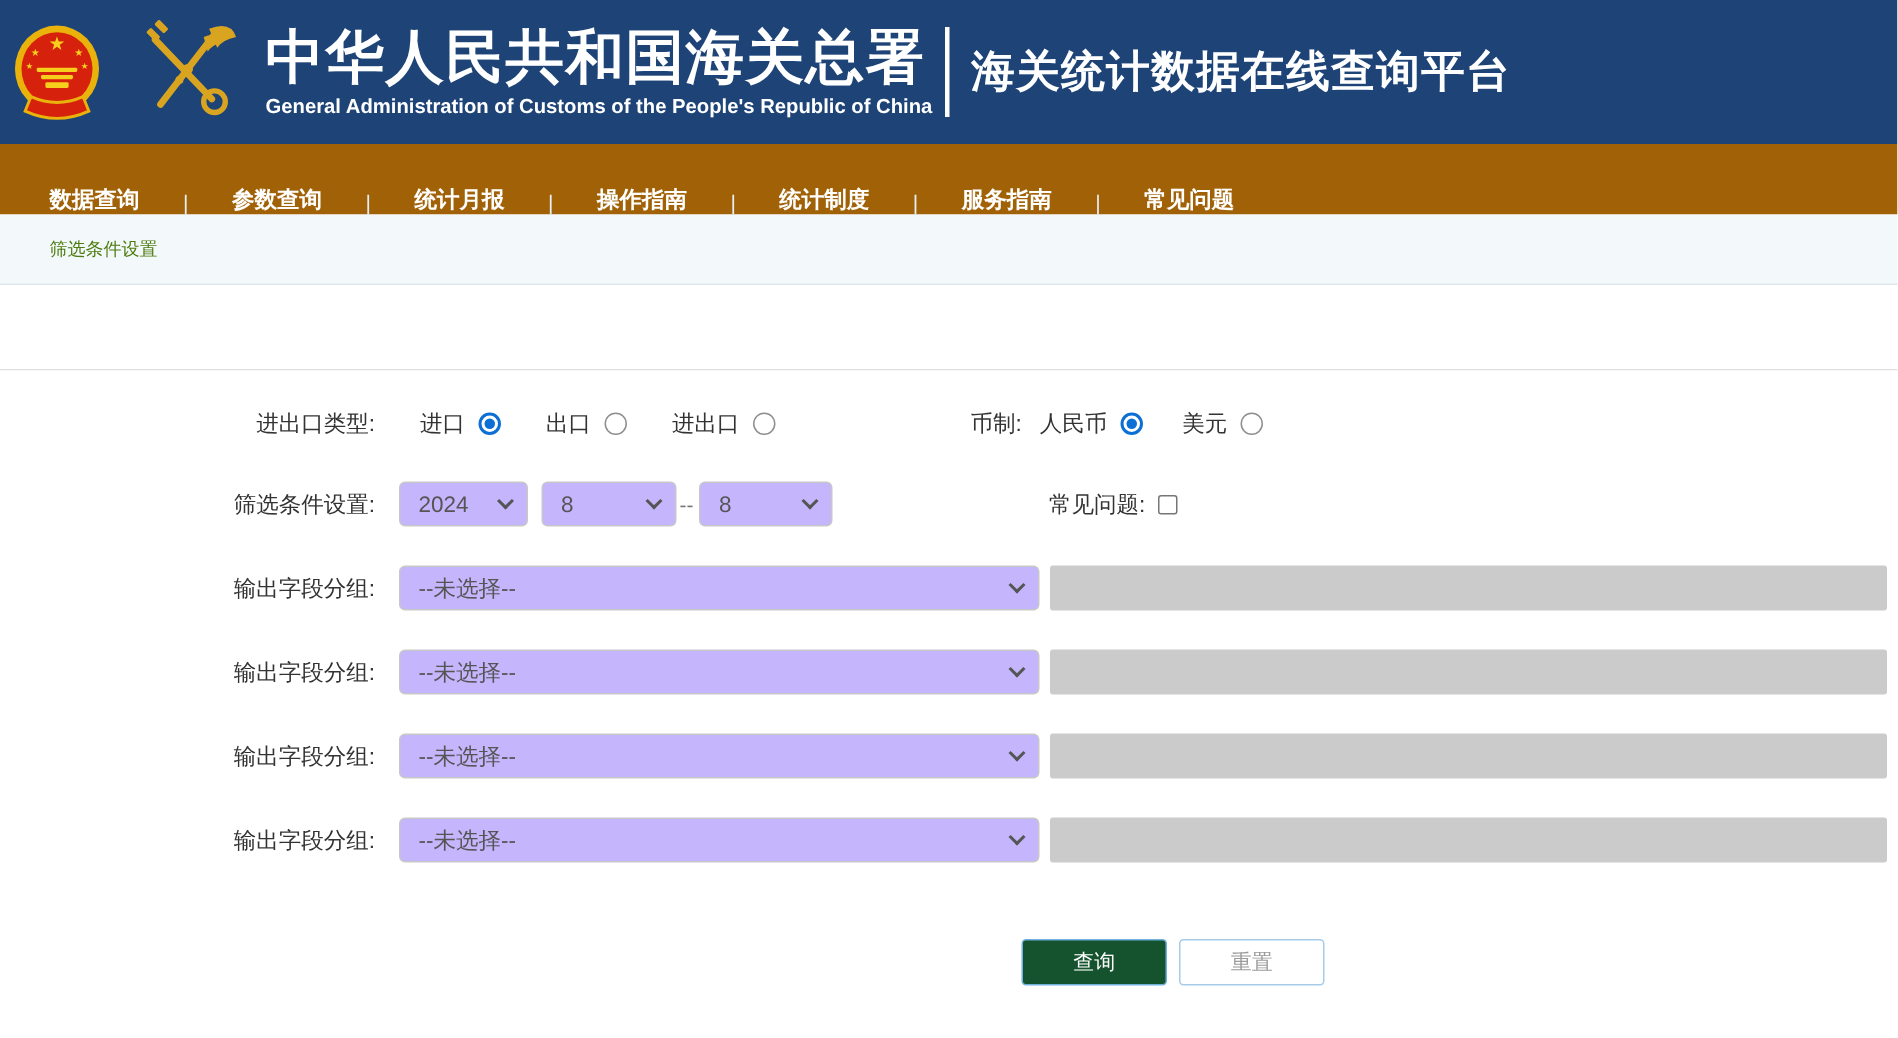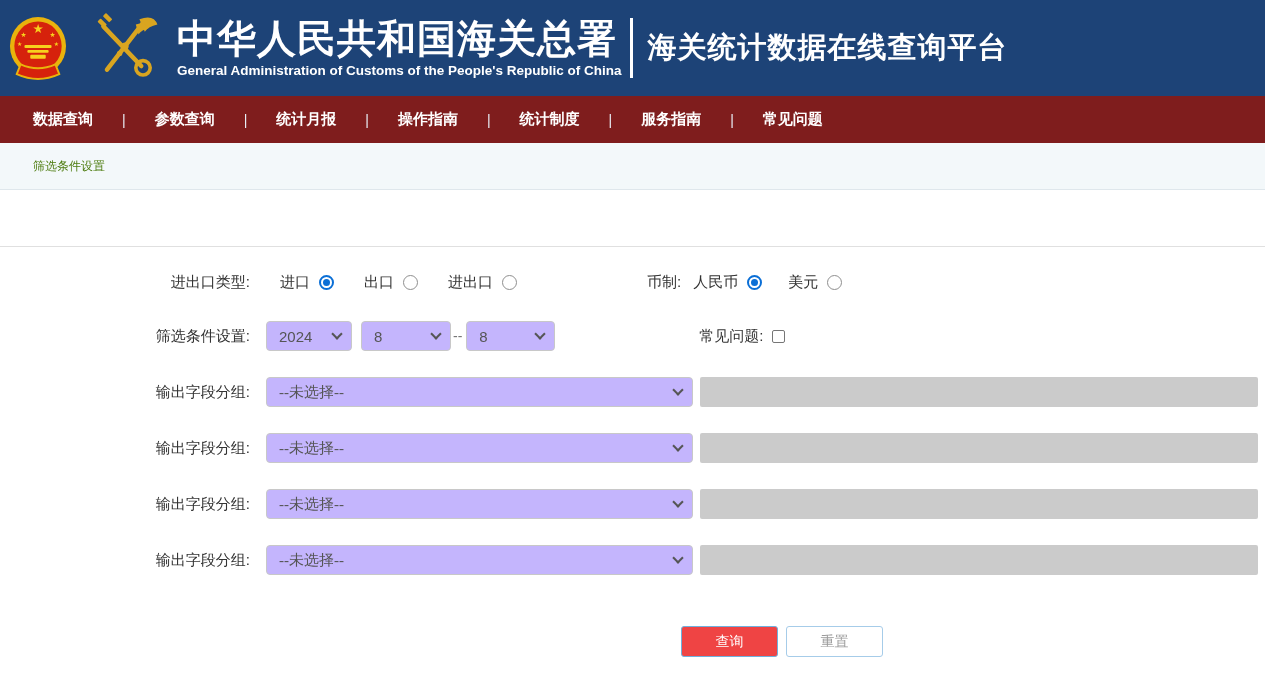--- a/index.html
+++ b/index.html
@@ -10,21 +10,21 @@
   .header { height:96px; background:#1d4377; display:flex; align-items:center; position:relative; }
   .emblem-national { margin-left:9px; width:58px; height:64px; flex:0 0 auto; }
   .emblem-customs { margin-left:20px; width:76px; height:72px; flex:0 0 auto; }
   .org-block { margin-left:14px; color:#fff; }
   .org-zh { font-size:39px; font-weight:bold; letter-spacing:1px; line-height:1.1; white-space:nowrap; }
   .org-en { font-size:13.5px; font-weight:bold; margin-top:2px; white-space:nowrap; }
   .header-divider { width:3px; height:60px; background:#fff; margin-left:8px; }
   .platform-title { color:#fff; font-size:29px; font-weight:bold; margin-left:15px; white-space:nowrap; letter-spacing:1px; }
 
   
-  .nav { height:47px; background:#7f1d1d; display:flex; align-items:center; padding-left:33px; }
+  .nav { height:47px; background:#a16207; display:flex; align-items:flex-end; padding-left:33px; }
   .nav-item { color:#fff; font-size:15px; font-weight:bold; cursor:pointer; white-space:nowrap; }
   .nav-sep { color:#e8eef5; font-size:14px; margin:0 29px; font-weight:normal; }
 
   
   .breadcrumb { height:47px; background:#f3f8fa; border-bottom:1px solid #dfe7ec;
     display:flex; align-items:center; padding-left:33px; font-size:12px; color:#4d7c0f; }
 
   .header-gap { height:57px; background:#fff; border-bottom:1px solid #e0e0e0; }
 
   
@@ -47,27 +47,27 @@
 
   .row-date { margin-top:28px; }
   .sel-year  { width:86px; margin-left:16px; }
   .sel-month { width:90px; margin-left:9px; }
   .date-sep { color:#777; font-size:14px; margin:0 2px; }
   .sel-month2 { width:89px; margin-left:2px; }
   .monthly { display:flex; align-items:center; margin-left:144px; font-size:15px; color:#333; }
   .checkbox { width:13px; height:13px; border:1px solid #767676; border-radius:2px; background:#fff; margin-left:8px; cursor:pointer; }
 
   .row-output { margin-top:26px; }
-  .sel-group { width:427px; margin-left:16px;font-family:Liberation Serif, serif; }
+  .sel-group { width:427px; margin-left:16px; }
   .disabled-bar { width:558px; height:30px; background:#cbcbcb; border-radius:2px; margin-left:7px; }
 
   .row-buttons { margin-top:51px; padding-left:681px; display:flex; }
   .btn { width:97px; height:31px; border-radius:3px; font-size:14px; cursor:pointer;
     display:flex; align-items:center; justify-content:center; }
-  .btn-query { background:#ef4444; color:#fff; border:1px solid #6fb0dd; }
+  .btn-query { background:#14532d; color:#fff; border:1px solid #6fb0dd; }
   .btn-reset { background:#fff; color:#9b9b9b; border:1px solid #a6cce9; margin-left:8px; }
 
   .currency-group { display:flex; align-items:center; margin-left:130px; }
   .inline-label { font-size:15px; color:#333; margin-right:12px; }
   .gap30 { width:30px; }
   .gap26 { width:26px; }
 </style>
 </head>
 <body>
 

